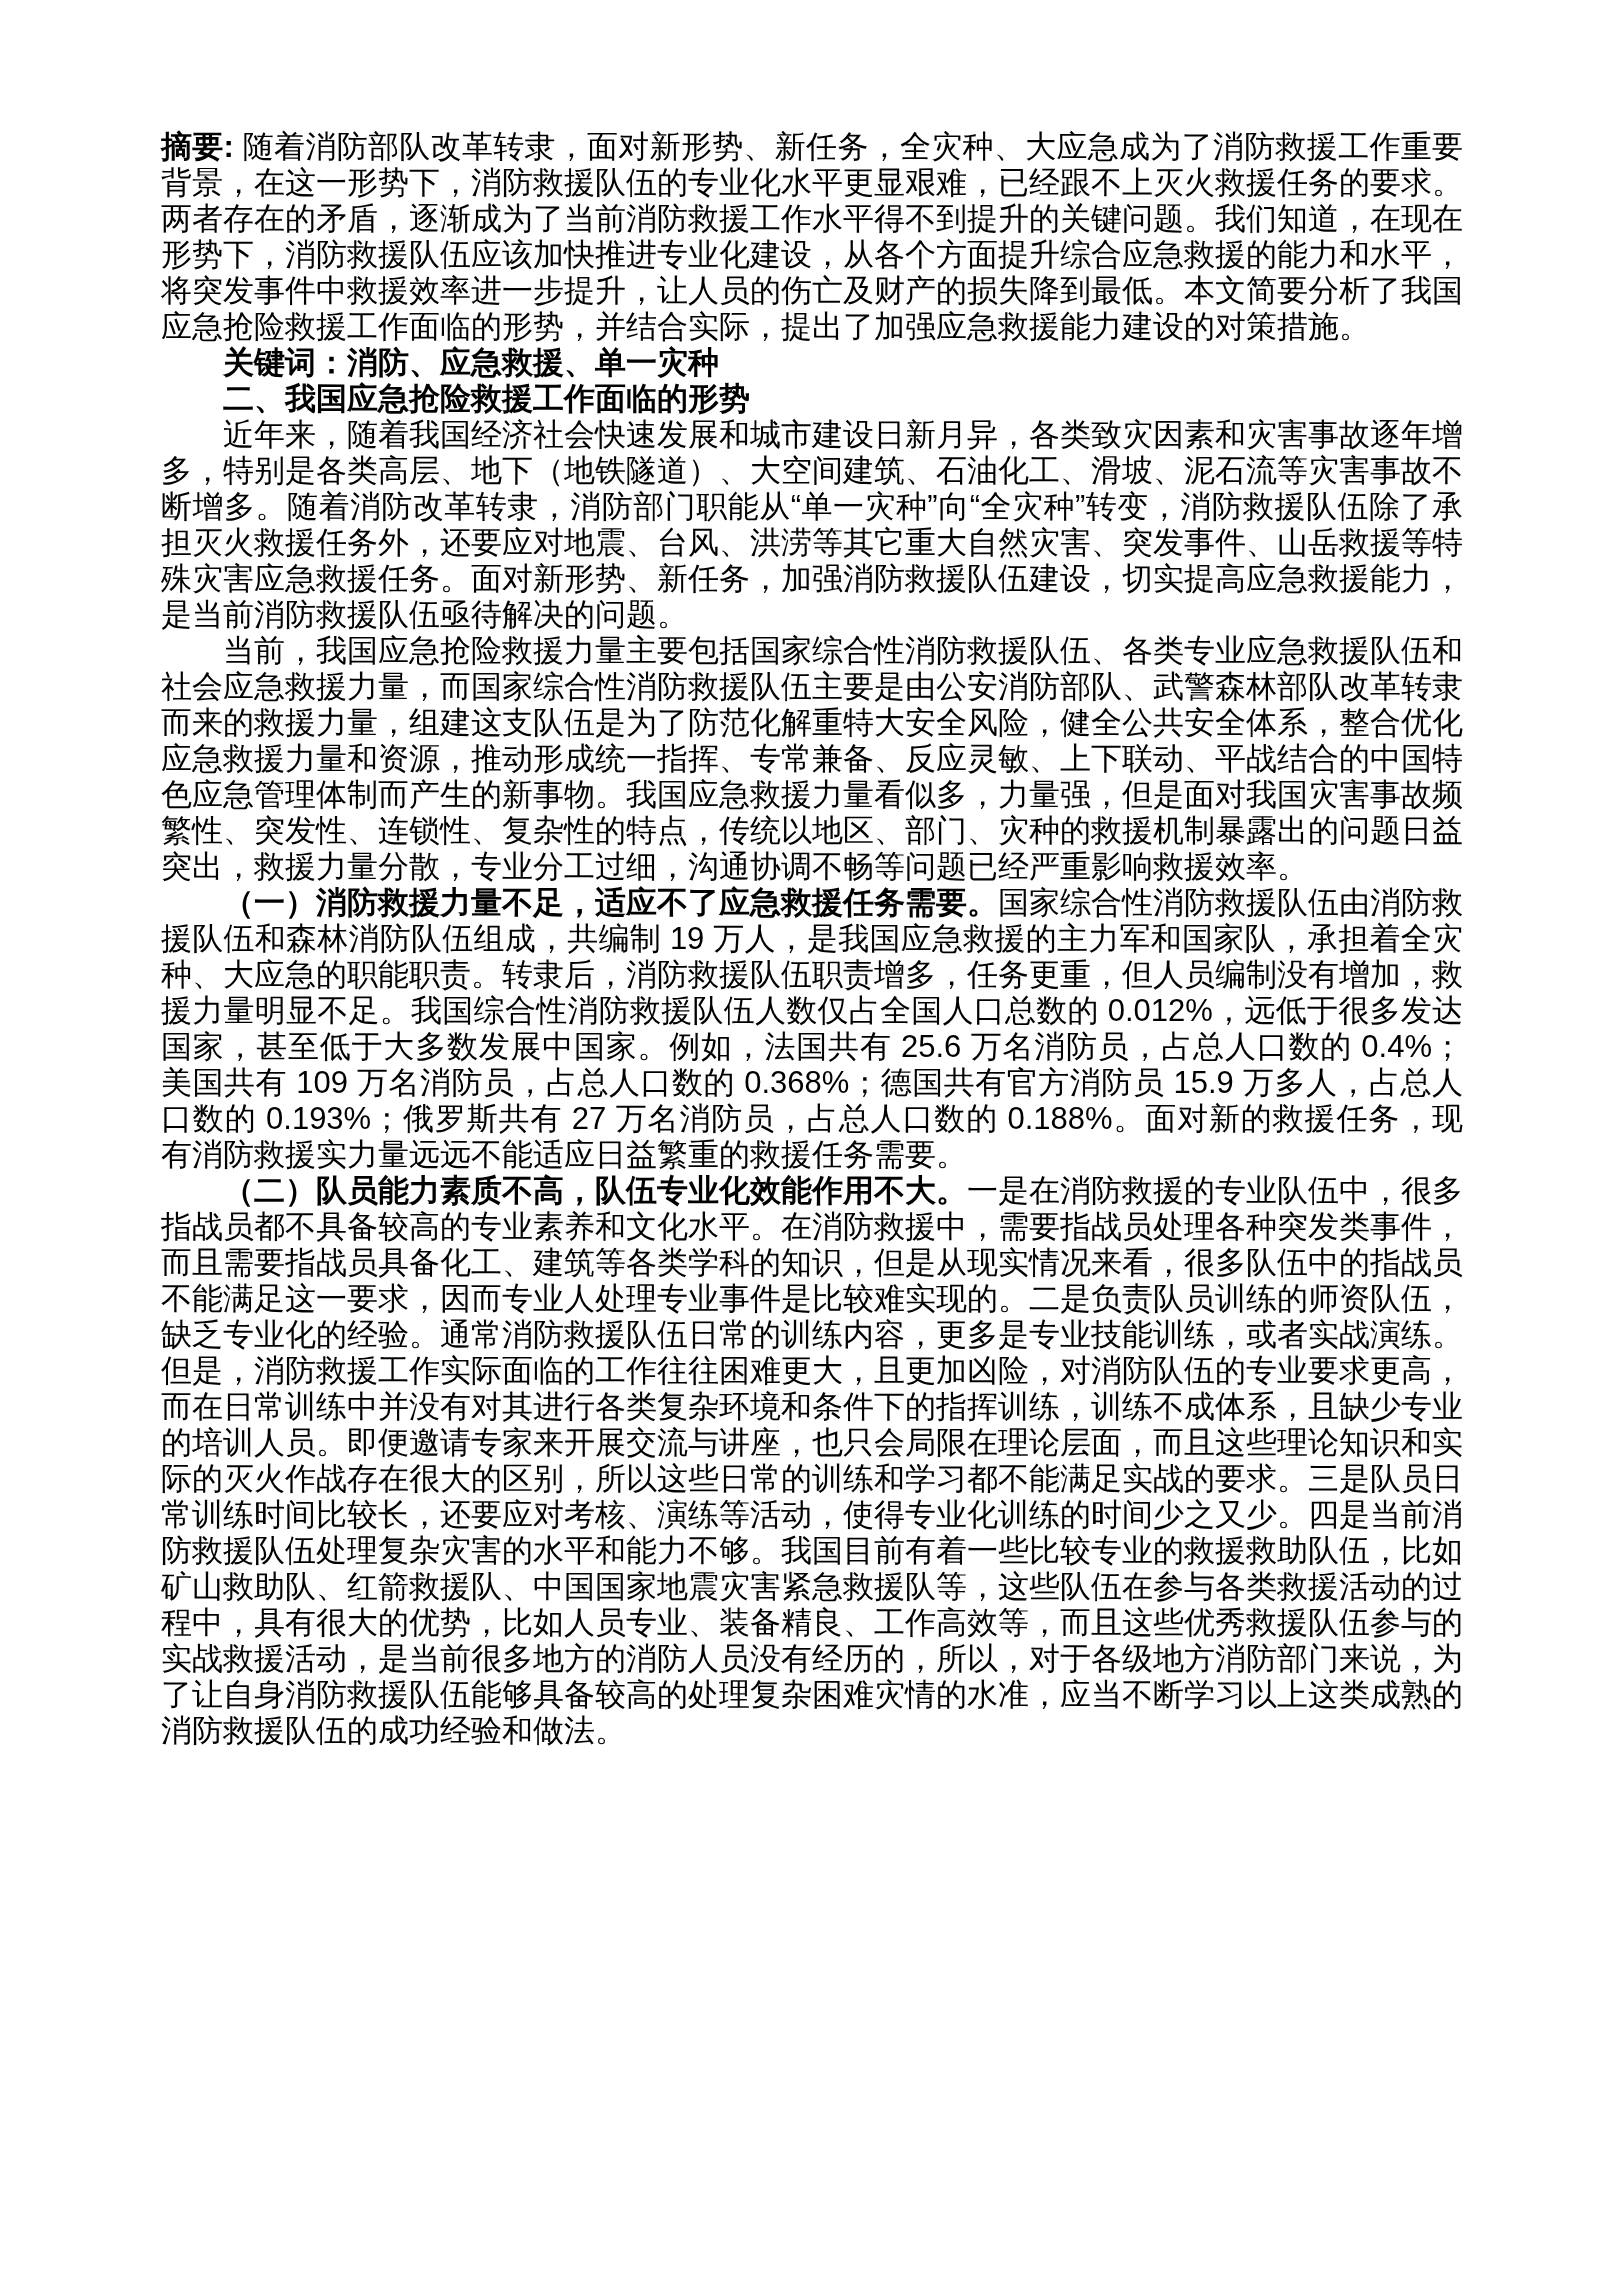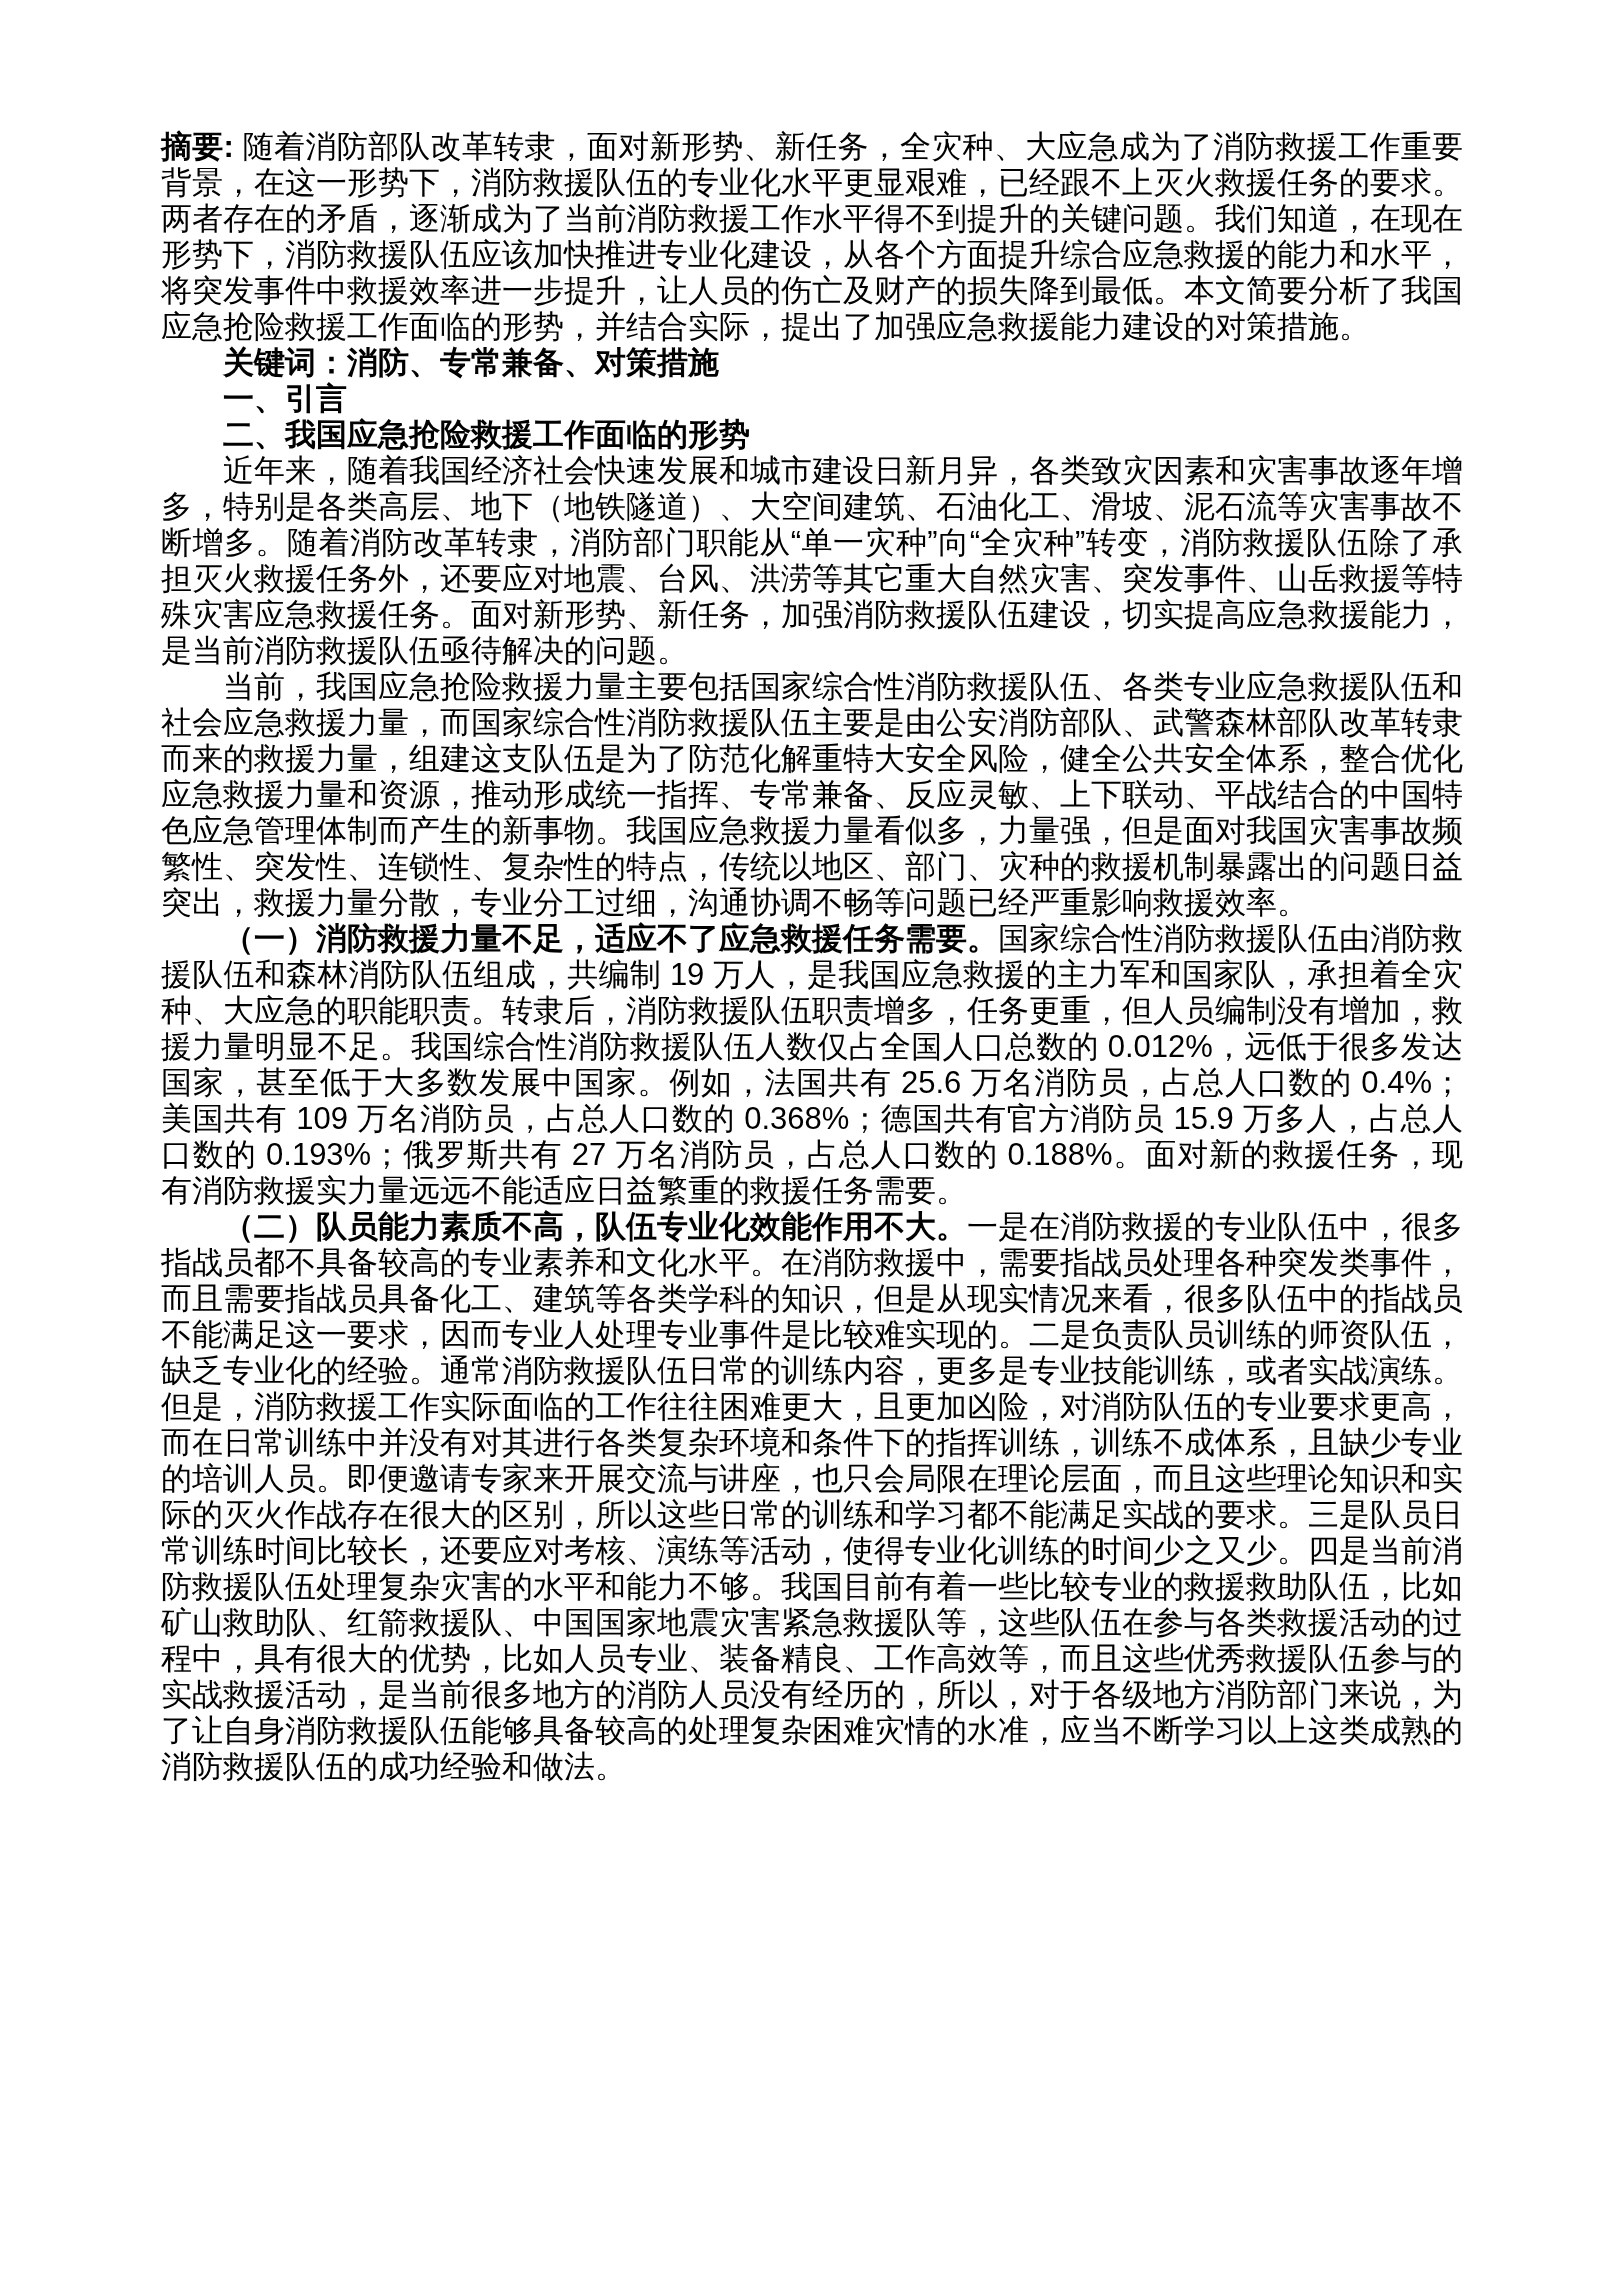--- a/index.html
+++ b/index.html
@@ -37,23 +37,22 @@
     .bold { font-weight: 700; }
   </style>
 </head>
 <body>
 
 <div class="page">
   <div class="content">
 
     <p class="para no-indent"><span class="bold">摘要: </span><span>随着消防部队改革转隶，面对新形势、新任务，全灾种、大应急成为了消防救援工作重要背景，在这一形势下，消防救援队伍的专业化水平更显艰难，已经跟不上灭火救援任务的要求。两者存在的矛盾，逐渐成为了当前消防救援工作水平得不到提升的关键问题。我们知道，在现在形势下，消防救援队伍应该加快推进专业化建设，从各个方面提升综合应急救援的能力和水平，将突发事件中救援效率进一步提升，让人员的伤亡及财产的损失降到最低。本文简要分析了我国应急抢险救援工作面临的形势，并结合实际，提出了加强应急救援能力建设的对策措施。</span></p>
 
-    <p class="para bold">关键词：消防、专常兼备、对策措施</p>
+    <p class="para bold">关键词：消防、应急救援、单一灾种</p>
 
-    <p class="para bold">一、引言</p>
 
     <p class="para bold">二、我国应急抢险救援工作面临的形势</p>
 
     <p class="para"><span>近年来，随着我国经济社会快速发展和城市建设日新月异，各类致灾因素和灾害事故逐年增多，特别是各类高层、地下（地铁隧道）、大空间建筑、石油化工、滑坡、泥石流等灾害事故不断增多。随着消防改革转隶，消防部门职能从“单一灾种”向“全灾种”转变，消防救援队伍除了承担灭火救援任务外，还要应对地震、台风、洪涝等其它重大自然灾害、突发事件、山岳救援等特殊灾害应急救援任务。面对新形势、新任务，加强消防救援队伍建设，切实提高应急救援能力，是当前消防救援队伍亟待解决的问题。</span></p>
 
     <p class="para"><span>当前，我国应急抢险救援力量主要包括国家综合性消防救援队伍、各类专业应急救援队伍和社会应急救援力量，而国家综合性消防救援队伍主要是由公安消防部队、武警森林部队改革转隶而来的救援力量，组建这支队伍是为了防范化解重特大安全风险，健全公共安全体系，整合优化应急救援力量和资源，推动形成统一指挥、专常兼备、反应灵敏、上下联动、平战结合的中国特色应急管理体制而产生的新事物。我国应急救援力量看似多，力量强，但是面对我国灾害事故频繁性、突发性、连锁性、复杂性的特点，传统以地区、部门、灾种的救援机制暴露出的问题日益突出，救援力量分散，专业分工过细，沟通协调不畅等问题已经严重影响救援效率。</span></p>
 
     <p class="para"><span class="bold">（一）消防救援力量不足，适应不了应急救援任务需要。</span><span>国家综合性消防救援队伍由消防救援队伍和森林消防队伍组成，共编制 19 万人，是我国应急救援的主力军和国家队，承担着全灾种、大应急的职能职责。转隶后，消防救援队伍职责增多，任务更重，但人员编制没有增加，救援力量明显不足。我国综合性消防救援队伍人数仅占全国人口总数的 0.012%，远低于很多发达国家，甚至低于大多数发展中国家。例如，法国共有 25.6 万名消防员，占总人口数的 0.4%；美国共有 109 万名消防员，占总人口数的 0.368%；德国共有官方消防员 15.9 万多人，占总人口数的 0.193%；俄罗斯共有 27 万名消防员，占总人口数的 0.188%。面对新的救援任务，现有消防救援实力量远远不能适应日益繁重的救援任务需要。</span></p>
 
     <p class="para"><span class="bold">（二）队员能力素质不高，队伍专业化效能作用不大。</span><span>一是在消防救援的专业队伍中，很多指战员都不具备较高的专业素养和文化水平。在消防救援中，需要指战员处理各种突发类事件，而且需要指战员具备化工、建筑等各类学科的知识，但是从现实情况来看，很多队伍中的指战员不能满足这一要求，因而专业人处理专业事件是比较难实现的。二是负责队员训练的师资队伍，缺乏专业化的经验。通常消防救援队伍日常的训练内容，更多是专业技能训练，或者实战演练。但是，消防救援工作实际面临的工作往往困难更大，且更加凶险，对消防队伍的专业要求更高，而在日常训练中并没有对其进行各类复杂环境和条件下的指挥训练，训练不成体系，且缺少专业的培训人员。即便邀请专家来开展交流与讲座，也只会局限在理论层面，而且这些理论知识和实际的灭火作战存在很大的区别，所以这些日常的训练和学习都不能满足实战的要求。三是队员日常训练时间比较长，还要应对考核、演练等活动，使得专业化训练的时间少之又少。四是当前消防救援队伍处理复杂灾害的水平和能力不够。我国目前有着一些比较专业的救援救助队伍，比如矿山救助队、红箭救援队、中国国家地震灾害紧急救援队等，这些队伍在参与各类救援活动的过程中，具有很大的优势，比如人员专业、装备精良、工作高效等，而且这些优秀救援队伍参与的实战救援活动，是当前很多地方的消防人员没有经历的，所以，对于各级地方消防部门来说，为了让自身消防救援队伍能够具备较高的处理复杂困难灾情的水准，应当不断学习以上这类成熟的消防救援队伍的成功经验和做法。</span></p>

